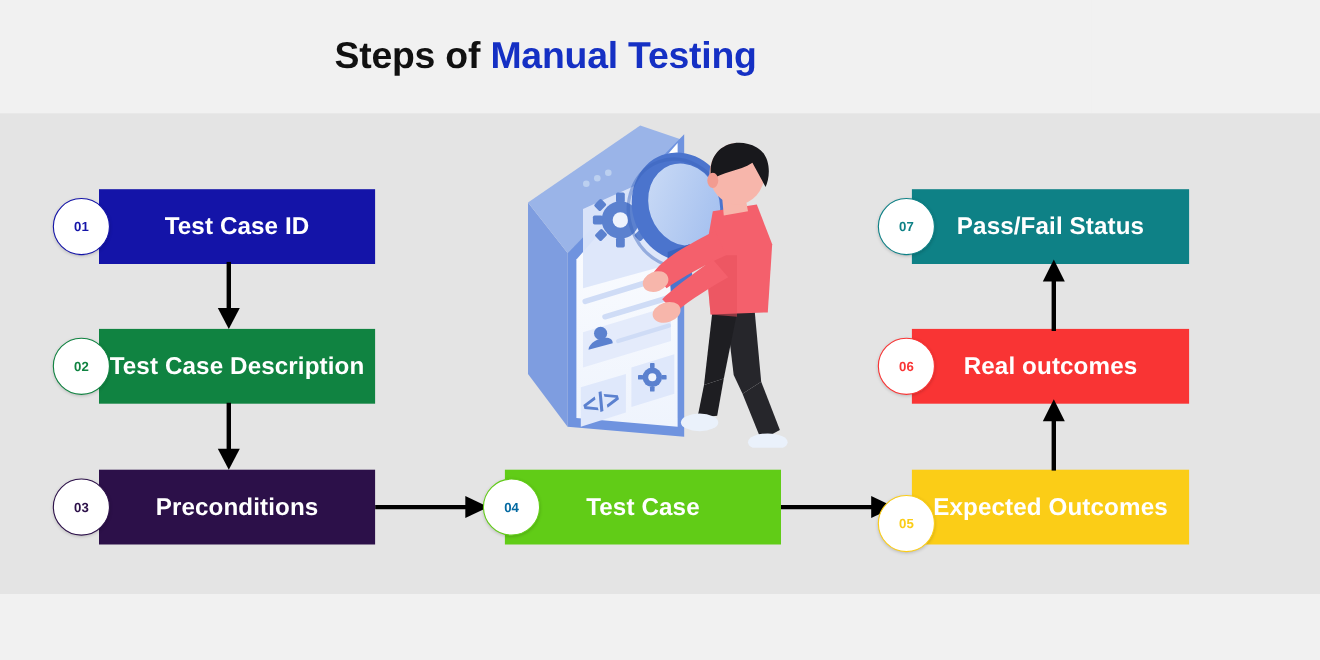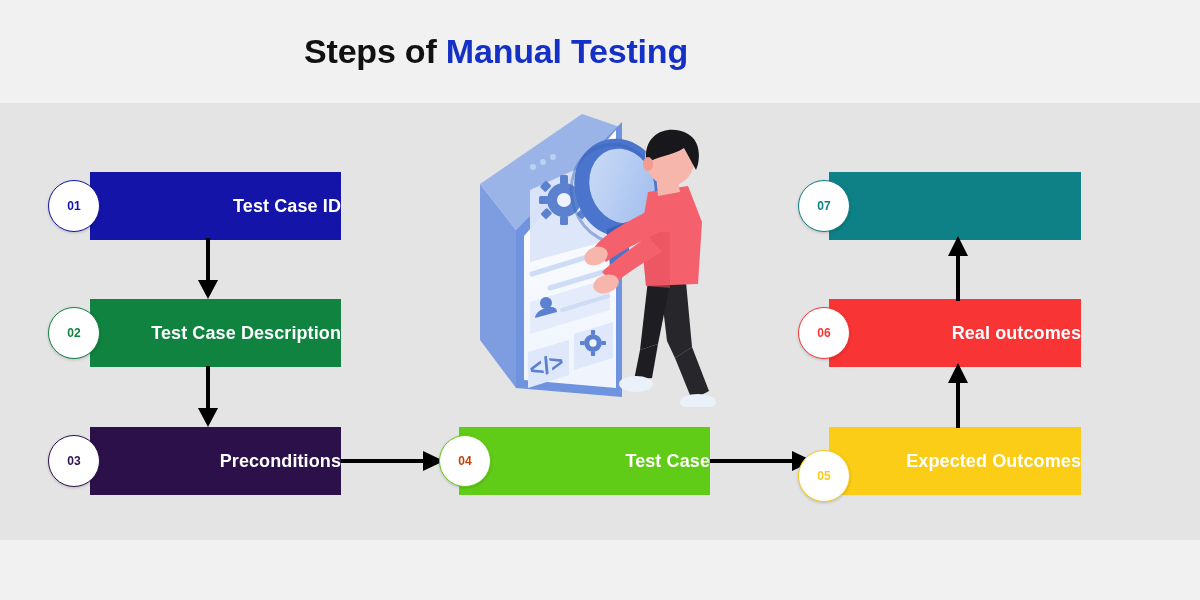--- a/index.html
+++ b/index.html
@@ -32,22 +32,22 @@
   
   .step {
     position:absolute; height:68px;
     display:flex; align-items:center;
   }
   .step .bar {
     position:absolute; left:0; top:0; height:68px; width:100%;
   }
   .step .txt {
     position:relative; z-index:2;
-    width:100%; text-align:right;
-    color:#ffffff; font-size:18px; font-weight:bold;
+    width:100%; text-align:center;
+    color:#ffffff; font-size:22px; font-weight:bold;
     letter-spacing:0.1px;
   }
   .badge {
     position:absolute; z-index:3;
     width:52px; height:52px; border-radius:50%;
     background:#ffffff; border:1.5px solid #888;
     display:flex; align-items:center; justify-content:center;
     font-size:12px; font-weight:bold;
     box-shadow:0 1px 3px rgba(0,0,0,0.18);
   }
@@ -141,21 +141,21 @@
     <div class="txt">Preconditions</div>
   </div>
   <div class="badge" id="badge3" style="border-color: rgb(44, 16, 73); color: rgb(44, 16, 73);">
     <span>03</span>
   </div>
 
   <div class="step" id="step4">
     <div class="bar" style="background: rgb(97, 204, 23);"></div>
     <div class="txt">Test Case</div>
   </div>
-  <div class="badge" id="badge4" style="border-color: rgb(97, 204, 23); color: #c2410c;">
+  <div class="badge" id="badge4" style="border-color: rgb(97, 204, 23); color: #0369a1;">
     <span>04</span>
   </div>
 
   <div class="step" id="step5">
     <div class="bar" style="background: rgb(251, 205, 23);"></div>
     <div class="txt">Expected Outcomes</div>
   </div>
   <div class="badge" id="badge5" style="border-color: rgb(251, 205, 23); color: rgb(251, 205, 23);">
     <span>05</span>
   </div>
@@ -163,20 +163,21 @@
   <div class="step" id="step6">
     <div class="bar" style="background: rgb(249, 52, 52);"></div>
     <div class="txt">Real outcomes</div>
   </div>
   <div class="badge" id="badge6" style="border-color: rgb(249, 52, 52); color: rgb(249, 52, 52);">
     <span>06</span>
   </div>
 
   <div class="step" id="step7">
     <div class="bar" style="background: rgb(14, 129, 134);"></div>
+    <div class="txt">Pass/Fail Status</div>
   </div>
   <div class="badge" id="badge7" style="border-color: rgb(14, 129, 134); color: rgb(14, 129, 134);">
     <span>07</span>
   </div>
 
   <svg id="illustration" width="260" height="295" viewBox="0 0 260 295">
     <defs>
       <linearGradient id="faceGrad" x1="0" y1="0" x2="0" y2="1">
         <stop offset="0%" stop-color="#ffffff"></stop>
         <stop offset="100%" stop-color="#eff4fd"></stop>

